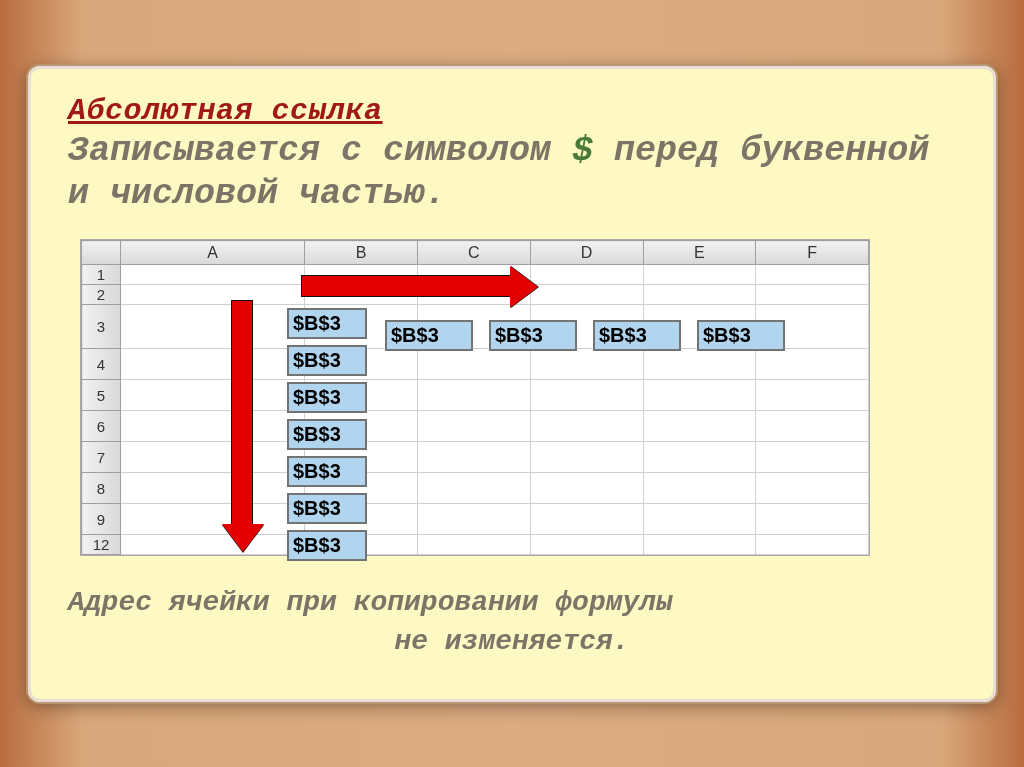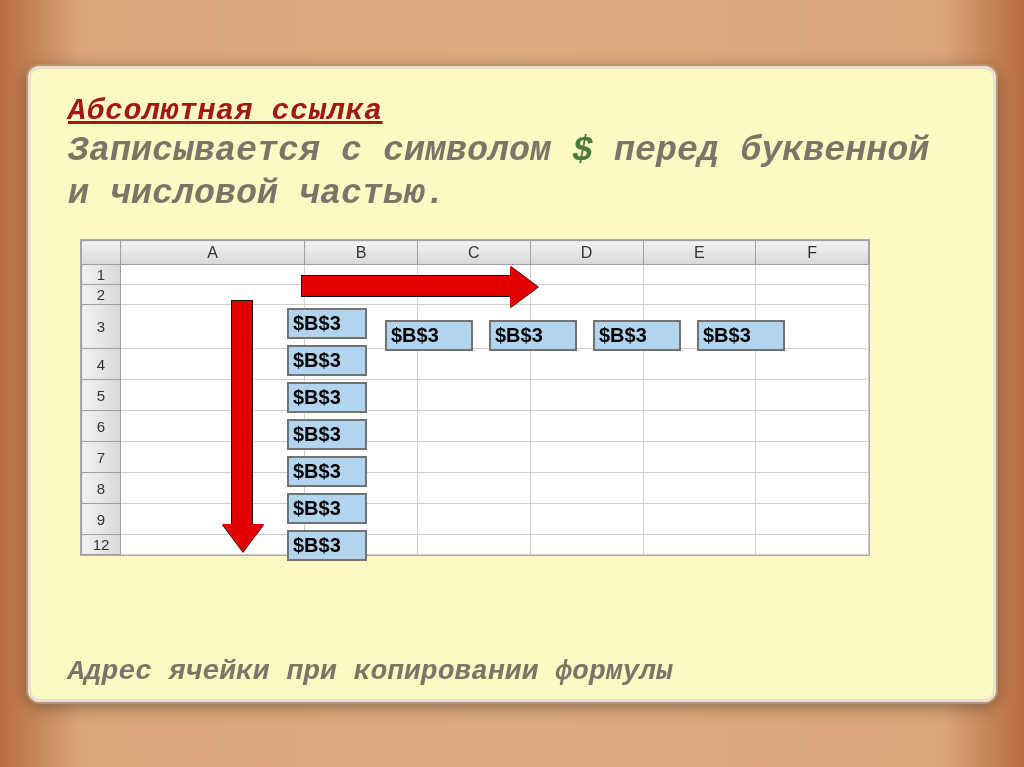--- a/index.html
+++ b/index.html
@@ -127,21 +127,21 @@
     position: absolute;
     bottom: -28px;
     left: -10px;
     border-top: 28px solid #e30000;
     border-left: 21px solid transparent;
     border-right: 21px solid transparent;
     filter: drop-shadow(0 1px 0 #111);
   }
   .footer {
     position: absolute;
-    bottom: 10px;
+    bottom: 40px;
     left: 40px;
     right: 40px;
     font-size: 28px;
     font-weight: bold;
     font-style: italic;
     color: #7d7468;
     font-family: 'Courier New', monospace;
     line-height: 1.4;
   }
   .footer-line2 { text-align: center; }
@@ -275,15 +275,16 @@
 
       <div class="data-box" style="left:304px; top:80px; width:88px;">$B$3</div>
       <div class="data-box" style="left:408px; top:80px; width:88px;">$B$3</div>
       <div class="data-box" style="left:512px; top:80px; width:88px;">$B$3</div>
       <div class="data-box" style="left:616px; top:80px; width:88px;">$B$3</div>
     </div>
   </div>
 
   <div class="footer">
     <div>Адрес ячейки при копировании формулы</div>
+    <div class="footer-line2">не изменяется.</div>
   </div>
 
 </div>
 
 </body></html>

